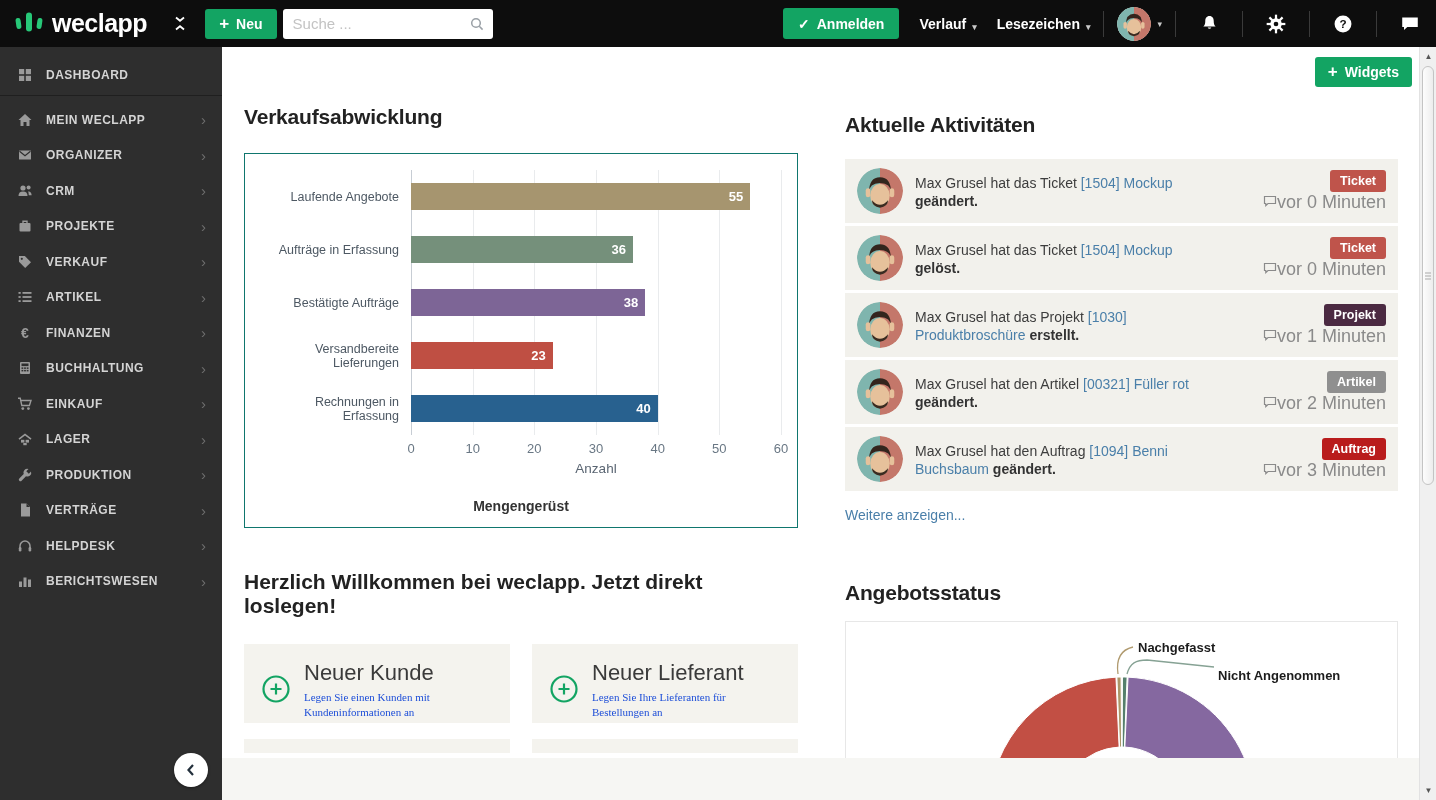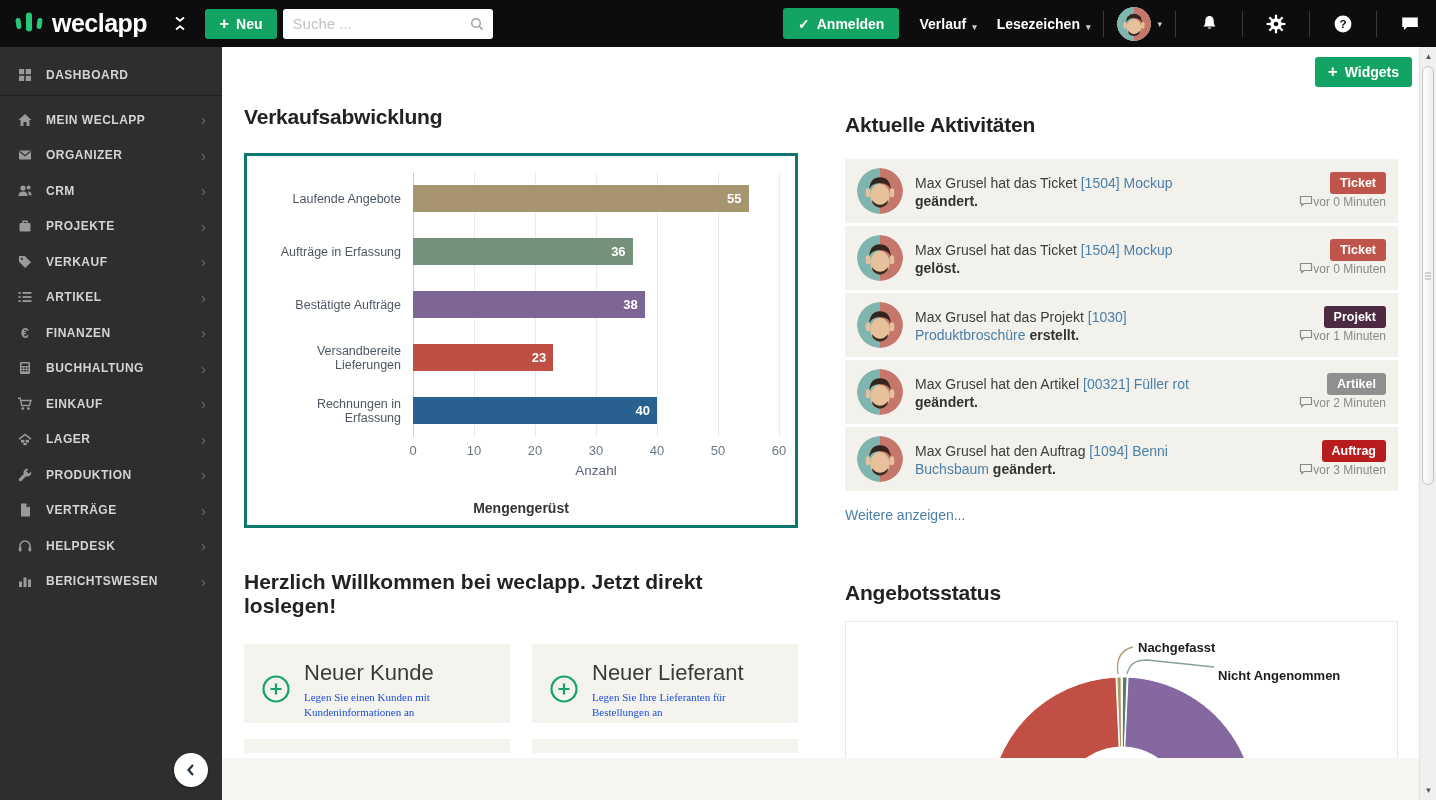--- a/index.html
+++ b/index.html
@@ -39,21 +39,21 @@
 
   
   .main { position:absolute; left:222px; top:47px; right:0; bottom:0; background:#fff; overflow:hidden; }
   .btn-widgets { position:absolute; top:10px; right:24px; height:30px; padding:0 13px; z-index:6; }
   .btn-widgets .plus { font-size:17px; font-weight:700; }
   .col-left { position:absolute; left:22px; top:0; width:554px; }
   .col-right { position:absolute; left:623px; top:8px; width:553px; }
   h2.section { margin-top:58px; font-size:21px; font-weight:700; color:#222; letter-spacing:-0.2px; }
 
   
-  .chart-card { margin-top:24px; height:375px; border:3px solid #0f766e; background:#fff; padding:16px 16px 10px; }
+  .chart-card { margin-top:24px; height:375px; border:1px solid #0f766e; background:#fff; padding:16px 16px 10px; }
   .chart-body { position:relative; }
   .grid-overlay { position:absolute; left:150px; top:0; bottom:0; width:calc(100% - 150px); }
   .grid-overlay .gl { position:absolute; top:0; bottom:0; width:1px; background:#e9ebed; }
   .grid-overlay .gl.axis { background:#c7cdd4; }
   .bar-row { display:flex; align-items:center; height:53px; position:relative; }
   .bar-cat { width:150px; padding-right:12px; text-align:right; font-size:12.5px; color:#4d5863; }
   .bar-track { flex:1; height:100%; display:flex; align-items:center; }
   .bar-el { height:27px; display:flex; align-items:center; justify-content:flex-end; }
   .bar-el span { color:#fff; font-weight:700; font-size:13px; margin-right:7px; }
   .ticks { position:relative; margin-left:150px; height:24px; margin-top:2px; }
@@ -73,21 +73,21 @@
 
   
   .activity-list { margin-top:22px; display:flex; flex-direction:column; gap:3px; }
   .act-row { height:64px; background:#f2f1ec; display:flex; padding:9px 12px; gap:12px;align-items:center; }
   .act-avatar { width:46px; height:46px; border-radius:50%; overflow:hidden; flex:none; }
   .act-text { font-size:14px; color:#3d3d3d; line-height:1.3; max-width:300px; padding-top:2px; }
   .act-text .lnk { color:#4a7fa9; cursor:pointer; }
   .act-text b { color:#333; }
   .act-right { margin-left:auto; display:flex; flex-direction:column; align-items:flex-end; justify-content:space-between; flex:none; }
   .badge { color:#fff; font-size:12.5px; font-weight:700; padding:4px 10px; border-radius:3px; cursor:pointer; }
-  .act-time { display:flex; align-items:center; gap:0; font-size:12px; color:#8a8a8a; }
+  .act-time { display:flex; align-items:center; gap:0; font-size:18px; color:#8a8a8a; }
   .more-link { margin-top:16px; color:#4a7fa9; font-size:14px; cursor:pointer; }
   .angebot-h { margin-top:36px; }
   .donut-card { margin-top:16px; height:159px; border:1px solid #e7e7e7; background:#fff; overflow:hidden; position:relative; }
 
   
   .foot-band { position:absolute; left:0; right:0; bottom:0; height:42px; background:#f6f6f3; z-index:5; }
   .scrollbar { position:absolute; right:0; top:0; bottom:0; width:17px; background:#f0f0f0; border-left:1px solid #e2e2e2; z-index:10; }
   .sb-arrow { position:absolute; left:0; width:17px; height:17px; display:flex; align-items:center; justify-content:center; font-size:8px; color:#555; cursor:pointer; }
   .sb-arrow.up { top:1px; } .sb-arrow.down { bottom:1px; }
   .sb-thumb { position:absolute; left:2px; width:12px; top:19px; height:419px; background:linear-gradient(90deg,#fdfdfd,#ededed); border:1px solid #c4c4c4; border-radius:7px; cursor:grab; }

